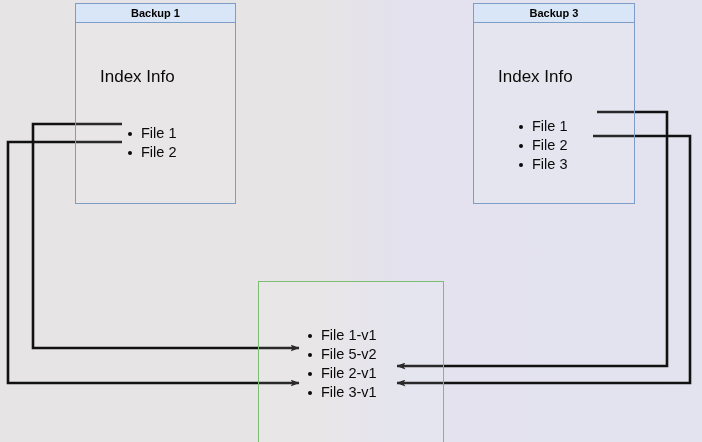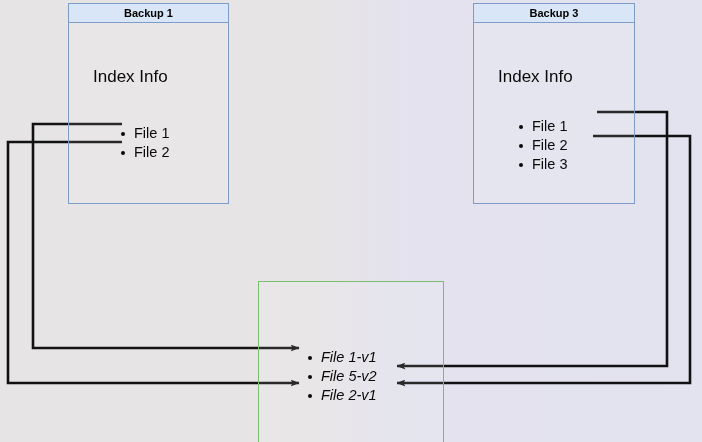--- a/index.html
+++ b/index.html
@@ -88,30 +88,30 @@
     position: absolute;
     left: 3px;
     top: 8px;
     width: 4px;
     height: 4px;
     border-radius: 50%;
     background: #0a0a0a;
   }
 
   
-  #backup1      { left: 68px;  top: 3px;   width: 161px; height: 201px; }
+  #backup1      { left: 75px;  top: 3px;   width: 161px; height: 201px; }
   #backup2      { left: 473px; top: 3px;   width: 162px; height: 201px; }
   #dedup        { left: 258px; top: 281px; width: 186px; height: 164px; }
 
   #backup1-index { left: 24px; top: 44px; }
   #backup2-index { left: 24px; top: 44px; }
 
   #backup1-files { left: 45px; top: 97px; }
   #backup2-files { left: 38px; top: 90px; }
-  #dedup-files   { left: 42px; top: 62px; font-style: italic; }
+  #dedup-files   { left: 42px; top: 40px; }
 </style>
 </head>
 <body>
 
 <div id="canvas">
 
   <svg id="wires" viewBox="0 0 702 442" xmlns="http://www.w3.org/2000/svg">
     <defs>
       <marker id="arrowhead" markerWidth="9" markerHeight="7" refX="8.5" refY="3.5" orient="auto" markerUnits="userSpaceOnUse">
         <path d="M0,0 L9,3.5 L0,7 L2.2,3.5 Z" fill="#111111"></path>
@@ -149,17 +149,18 @@
       </ul>
     </div>
   </div>
 
   <div id="dedup" class="node green">
     <div class="node-body">
       <ul id="dedup-files" class="bullet-list">
         <li>File 1-v1</li>
         <li>File 5-v2</li>
         <li>File 2-v1</li>
+        <li>File 3-v1</li>
       </ul>
     </div>
   </div>
 
 </div>
 
 </body></html>

